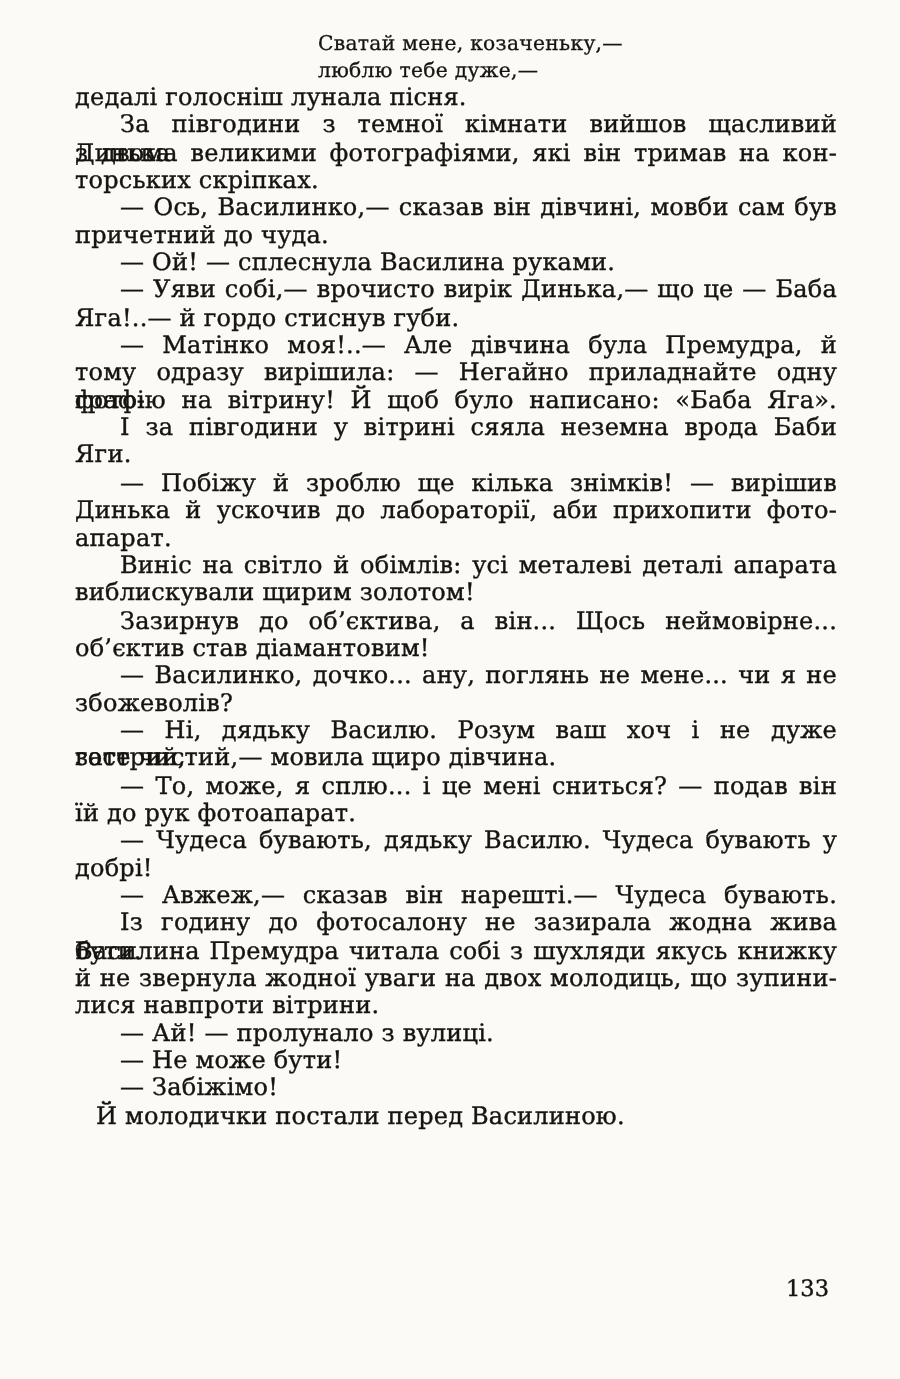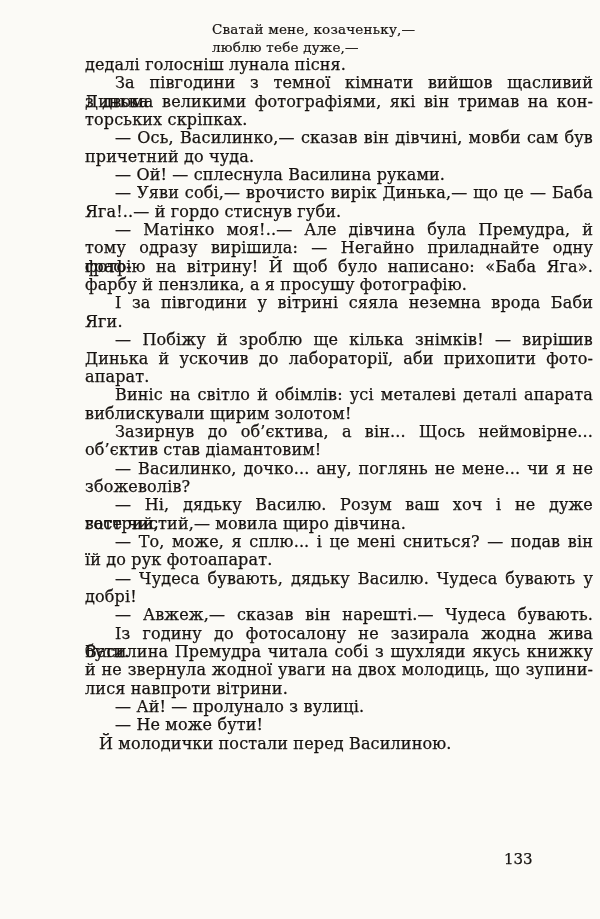--- a/index.html
+++ b/index.html
@@ -26,40 +26,39 @@
     letter-spacing: 0.2px;
     -webkit-text-stroke: 0.2px currentColor;
   }
   .body-text {
     position: absolute;
     top: 56px;
     left: 50px;
     width: 508px;
     font-size: 16px;
     letter-spacing: 0.15px;
-    margin-left: 35px;
     -webkit-text-stroke: 0.25px currentColor;
   }
   .line {
     height: 18.35px;
     line-height: 18.35px;
     white-space: nowrap;
     overflow: visible;
   }
   .line.just {
     white-space: normal;
     text-align: justify;
     text-align-last: justify;
   }
   .line.indent { text-indent: 30px; }
   .line.half-indent { text-indent: 14px; }
   .page-number {
     position: absolute;
     top: 850px;
-    left: 504px;
+    left: 524px;
     font-size: 15px;
     -webkit-text-stroke: 0.25px currentColor;
   }
 </style>
 </head>
 <body style="--bg: #fbfaf6; --fg: #171310;">
 
 <div class="page">
 
   <div class="epigraph">
@@ -73,21 +72,20 @@
       <div class="line just">з двома великими фотографіями, які він тримав на кон-</div>
       <div class="line">торських скріпках.</div>
       <div class="line indent just">— Ось, Василинко,— сказав він дівчині, мовби сам був</div>
       <div class="line">причетний до чуда.</div>
       <div class="line indent">— Ой! — сплеснула Василина руками.</div>
       <div class="line indent just">— Уяви собі,— врочисто вирік Динька,— що це — Баба</div>
       <div class="line">Яга!..— й гордо стиснув губи.</div>
       <div class="line indent just">— Матінко моя!..— Але дівчина була Премудра, й</div>
       <div class="line just">тому одразу вирішила: — Негайно приладнайте одну фото-</div>
       <div class="line just">графію на вітрину! Й щоб було написано: «Баба Яга».</div>
-      <div class="line">фарбу й пензлика, а я просушу фотографію.</div>
       <div class="line indent just">І за півгодини у вітрині сяяла неземна врода Баби</div>
       <div class="line">Яги.</div>
       <div class="line indent just">— Побіжу й зроблю ще кілька знімків! — вирішив</div>
       <div class="line just">Динька й ускочив до лабораторії, аби прихопити фото-</div>
       <div class="line">апарат.</div>
       <div class="line indent just">Виніс на світло й обімлів: усі металеві деталі апарата</div>
       <div class="line">виблискували щирим золотом!</div>
       <div class="line indent just">Зазирнув до об’єктива, а він... Щось неймовірне...</div>
       <div class="line">об’єктив став діамантовим!</div>
       <div class="line indent just">— Василинко, дочко... ану, поглянь не мене... чи я не</div>
@@ -98,18 +96,19 @@
       <div class="line">їй до рук фотоапарат.</div>
       <div class="line indent just">— Чудеса бувають, дядьку Василю. Чудеса бувають у</div>
       <div class="line">добрі!</div>
       <div class="line indent just">— Авжеж,— сказав він нарешті.— Чудеса бувають.</div>
       <div class="line indent just">Із годину до фотосалону не зазирала жодна жива бути.</div>
       <div class="line just">Василина Премудра читала собі з шухляди якусь книжку</div>
       <div class="line just">й не звернула жодної уваги на двох молодиць, що зупини-</div>
       <div class="line">лися навпроти вітрини.</div>
       <div class="line indent">— Ай! — пролунало з вулиці.</div>
       <div class="line indent">— Не може бути!</div>
+      <div class="line indent">— Забіжімо!</div>
       <div class="line half-indent">Й молодички постали перед Василиною.</div>
     </div>
 
   <div class="page-number">133</div>
 
 </div>
 
 </body></html>

